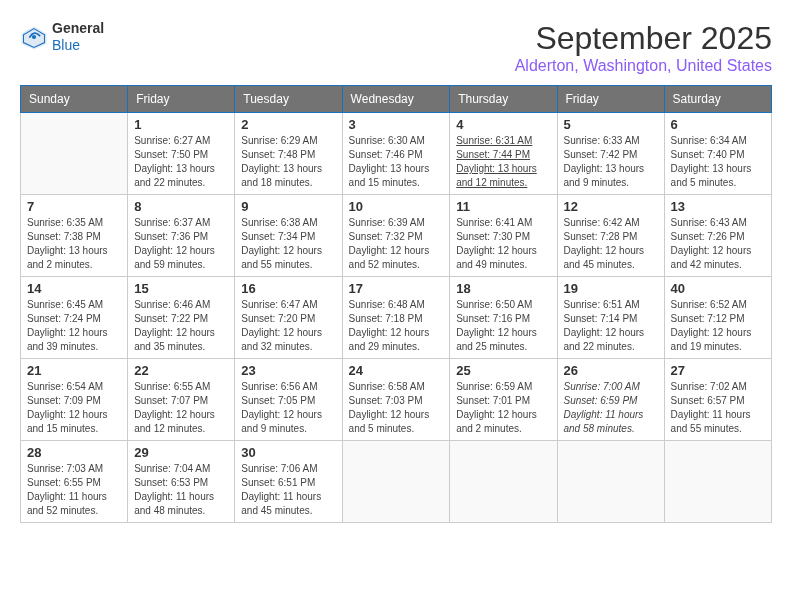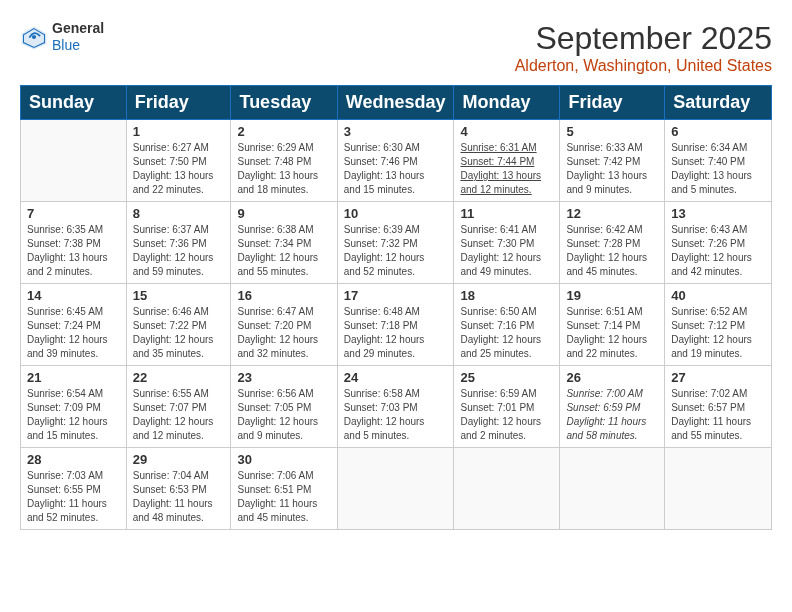--- a/index.html
+++ b/index.html
@@ -35,34 +35,34 @@
       text-align: right;
     }
     .title-block h1 {
       font-size: 32px;
       font-weight: normal;
       color: #333;
     }
     .title-block h2 {
       font-size: 16px;
       font-weight: normal;
-      color: #c2410c;
+      color: #8b5cf6;
     }
     .calendar {
       width: 100%;
       border-collapse: collapse;
       border: 1px solid #ccc;
     }
     .calendar thead tr th {
-      background: #0c4a6e;
+      background: #737373;
       color: #fff;
       text-align: left;
       padding: 6px 8px;
-      font-size: 18px;
-      font-weight: bold;
+      font-size: 12px;
+      font-weight: normal;
       border: 1px solid #1a6fbf;
     }
     .calendar tbody tr td {
       vertical-align: top;
       border: 1px solid #ccc;
       padding: 4px 6px;
       width: 108px;
       min-height: 80px;
     }
     .day-number {
@@ -103,21 +103,21 @@
   </div>
 </div>
 
 <table class="calendar">
   <thead>
     <tr>
     <th>Sunday</th>
         <th>Friday</th>
         <th>Tuesday</th>
         <th>Wednesday</th>
-        <th>Monday</th>
+        <th>Thursday</th>
         <th>Friday</th>
         <th>Saturday</th>
       </tr>
   </thead>
   <tbody id="calendar-body">
   <tr>
         <td class="empty-cell"></td>
         <td>
           <span class="day-number">1</span>
           <div class="day-info" style="white-space: pre-line;">Sunrise: 6:27 AM

